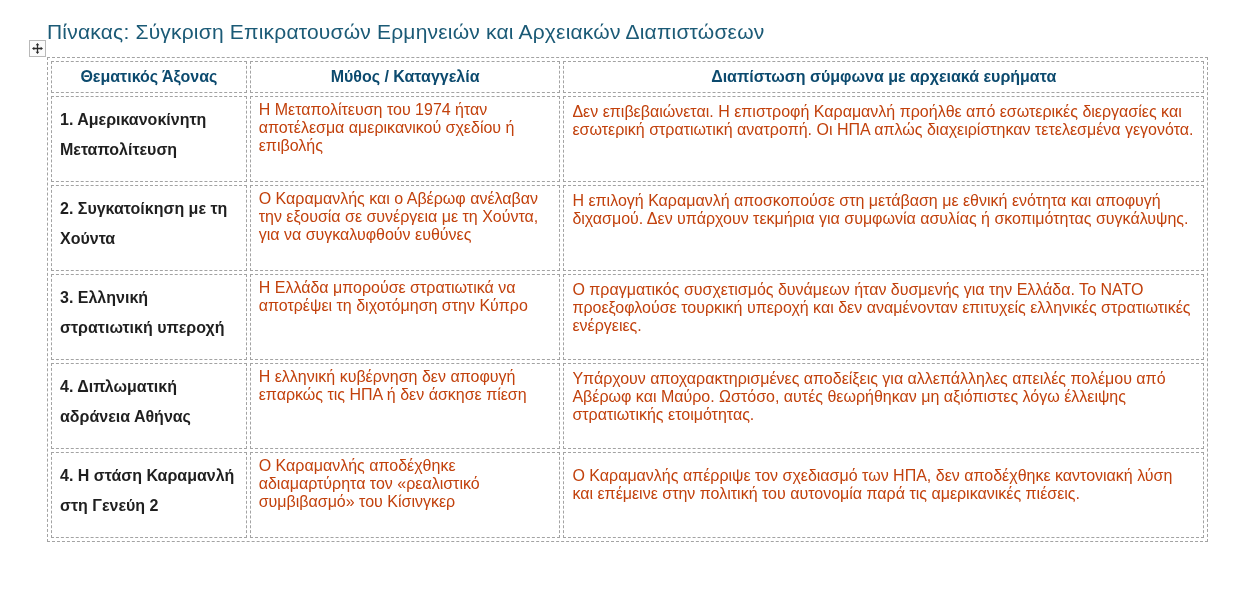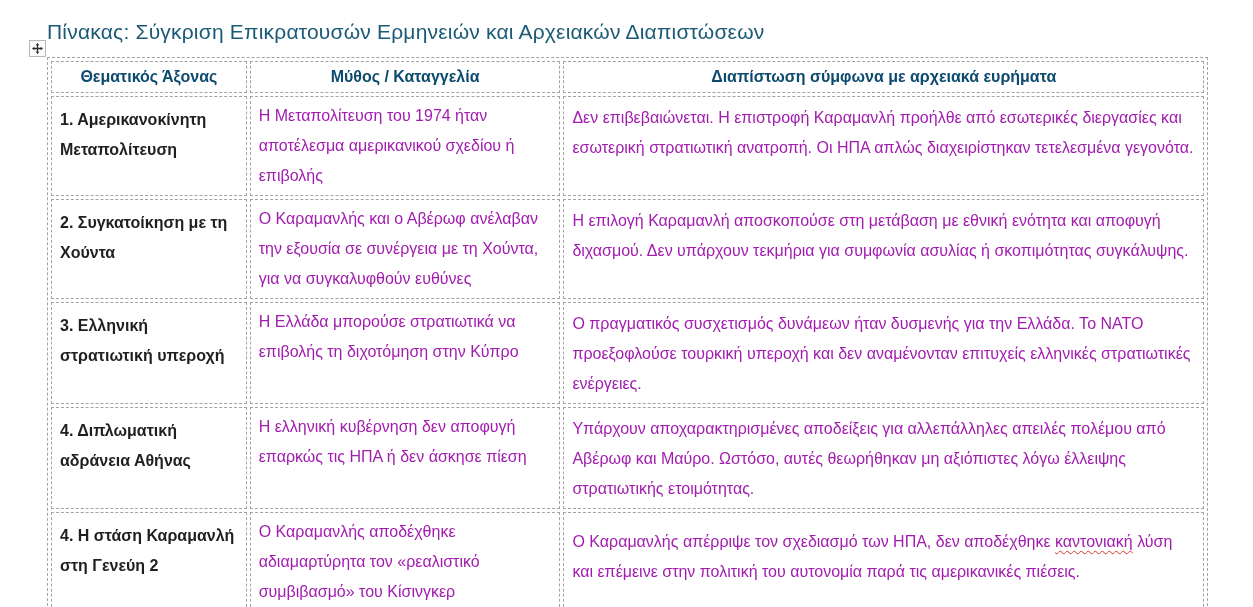--- a/index.html
+++ b/index.html
@@ -51,22 +51,22 @@
     width: 1161px;
   }
   col.c-axis   { width: 194px; }
   col.c-myth   { width: 308px; }
   col.c-find   { width: 635px; }
   th, td {
     border: 1px dashed #a3a3a3;
     vertical-align: top;
     padding: 4px 8px;
     font-size: 16px;
-    line-height: 30px;
-    color: #a21caf;
+    line-height: 18px;
+    color: #c2410c;
     overflow: hidden;
   }
   th {
     height: 32px;
     box-sizing: border-box;
     vertical-align: middle;
     text-align: center;
     font-weight: bold;
     color: #0c4a6e;
     line-height: 20px;
@@ -78,21 +78,20 @@
   }
   td.axis-cell {
     font-weight: bold;
     color: #1f1f1f;
     line-height: 30px;
     padding-top: 8px;
   }
   td.find-cell { padding-top: 6px; }
   tr.last-row td.find-cell { padding-top: 14px; }
   .misspelled {
-    text-decoration: underline;
     text-decoration-style: wavy;
     text-decoration-color: #e0352b;
     text-decoration-thickness: 1px;
     text-underline-offset: 3px;
     text-decoration-skip-ink: none;
   }
 </style>
 </head>
 <body>
 
@@ -125,21 +124,21 @@
         <td class="myth-cell">Η Μεταπολίτευση του 1974 ήταν αποτέλεσμα αμερικανικού σχεδίου ή επιβολής</td>
         <td class="find-cell">Δεν επιβεβαιώνεται. Η επιστροφή Καραμανλή προήλθε από εσωτερικές διεργασίες και εσωτερική στρατιωτική ανατροπή. Οι ΗΠΑ απλώς διαχειρίστηκαν τετελεσμένα γεγονότα.</td>
       </tr>
       <tr>
         <td class="axis-cell">2. Συγκατοίκηση με τη Χούντα</td>
         <td class="myth-cell">Ο Καραμανλής και ο Αβέρωφ ανέλαβαν την εξουσία σε συνέργεια με τη Χούντα, για να συγκαλυφθούν ευθύνες</td>
         <td class="find-cell">Η επιλογή Καραμανλή αποσκοπούσε στη μετάβαση με εθνική ενότητα και αποφυγή διχασμού. Δεν υπάρχουν τεκμήρια για συμφωνία ασυλίας ή σκοπιμότητας συγκάλυψης.</td>
       </tr>
       <tr>
         <td class="axis-cell">3. Ελληνική στρατιωτική υπεροχή</td>
-        <td class="myth-cell">Η Ελλάδα μπορούσε στρατιωτικά να επιβολής τη διχοτόμηση στην Κύπρο</td>
+        <td class="myth-cell">Η Ελλάδα μπορούσε στρατιωτικά να αποτρέψει τη διχοτόμηση στην Κύπρο</td>
         <td class="find-cell">Ο πραγματικός συσχετισμός δυνάμεων ήταν δυσμενής για την Ελλάδα. Το ΝΑΤΟ προεξοφλούσε τουρκική υπεροχή και δεν αναμένονταν επιτυχείς ελληνικές στρατιωτικές ενέργειες.</td>
       </tr>
       <tr>
         <td class="axis-cell">4. Διπλωματική αδράνεια Αθήνας</td>
         <td class="myth-cell">Η ελληνική κυβέρνηση δεν αποφυγή επαρκώς τις ΗΠΑ ή δεν άσκησε πίεση</td>
         <td class="find-cell">Υπάρχουν αποχαρακτηρισμένες αποδείξεις για αλλεπάλληλες απειλές πολέμου από Αβέρωφ και Μαύρο. Ωστόσο, αυτές θεωρήθηκαν μη αξιόπιστες λόγω έλλειψης στρατιωτικής ετοιμότητας.</td>
       </tr>
       <tr class="last-row">
         <td class="axis-cell">4. Η στάση Καραμανλή στη Γενεύη 2</td>
         <td class="myth-cell">Ο Καραμανλής αποδέχθηκε αδιαμαρτύρητα τον «ρεαλιστικό συμβιβασμό» του Κίσινγκερ</td>

